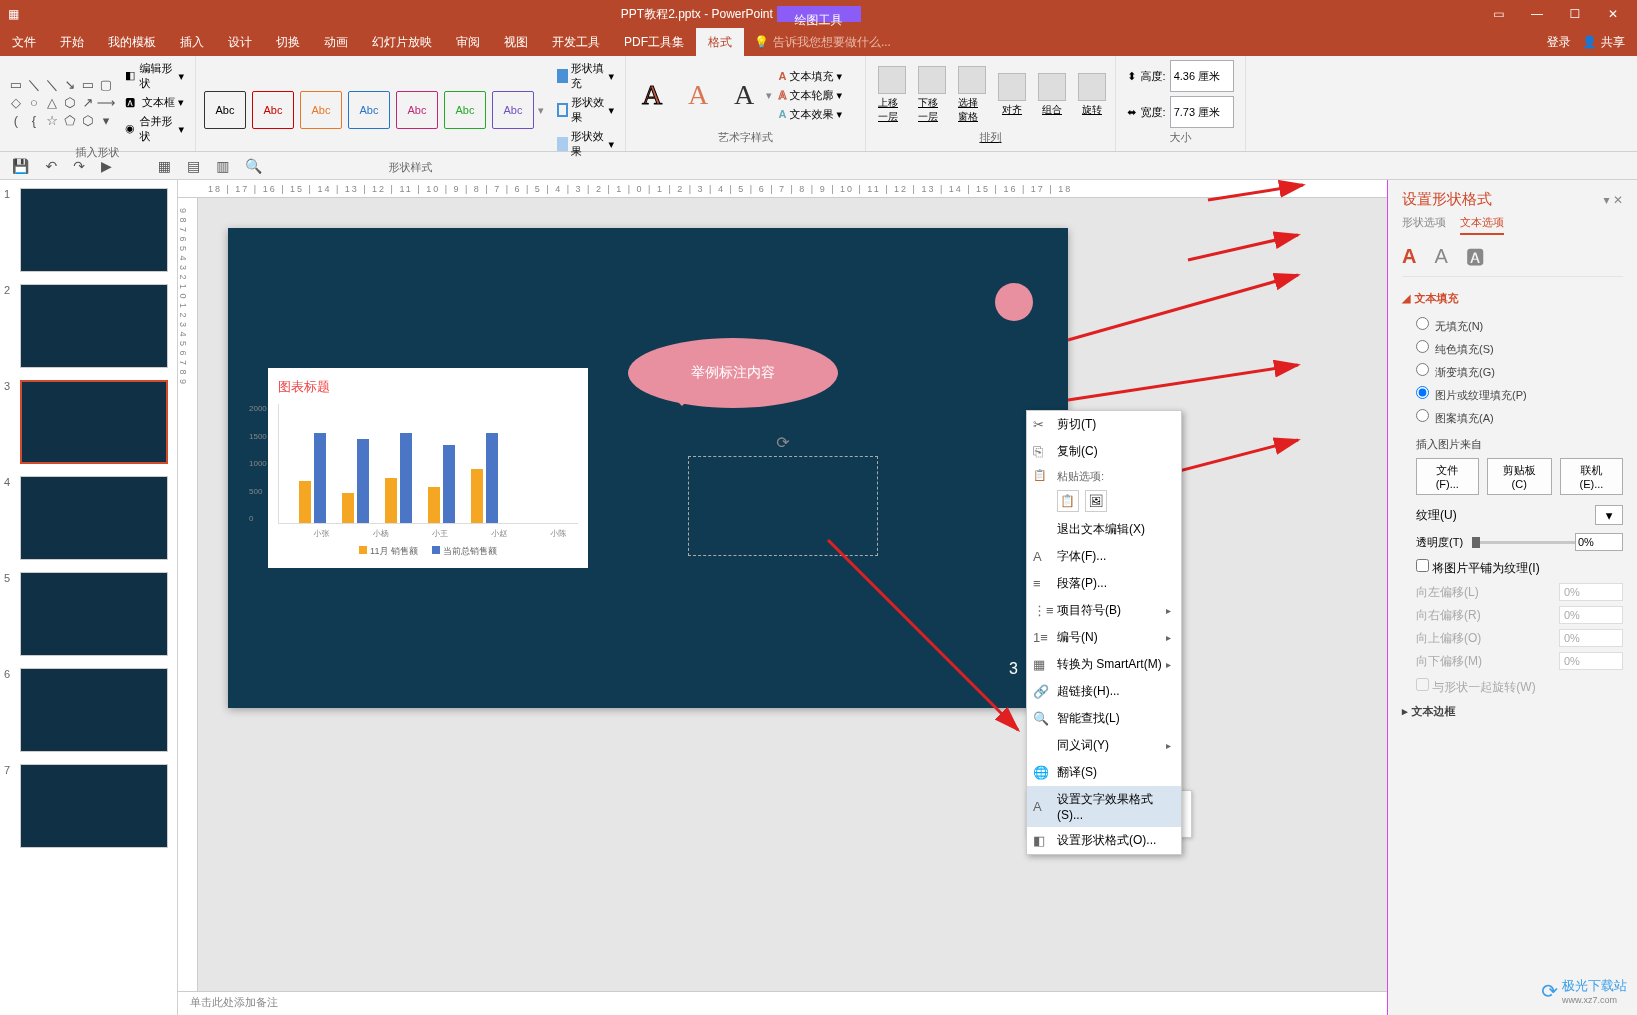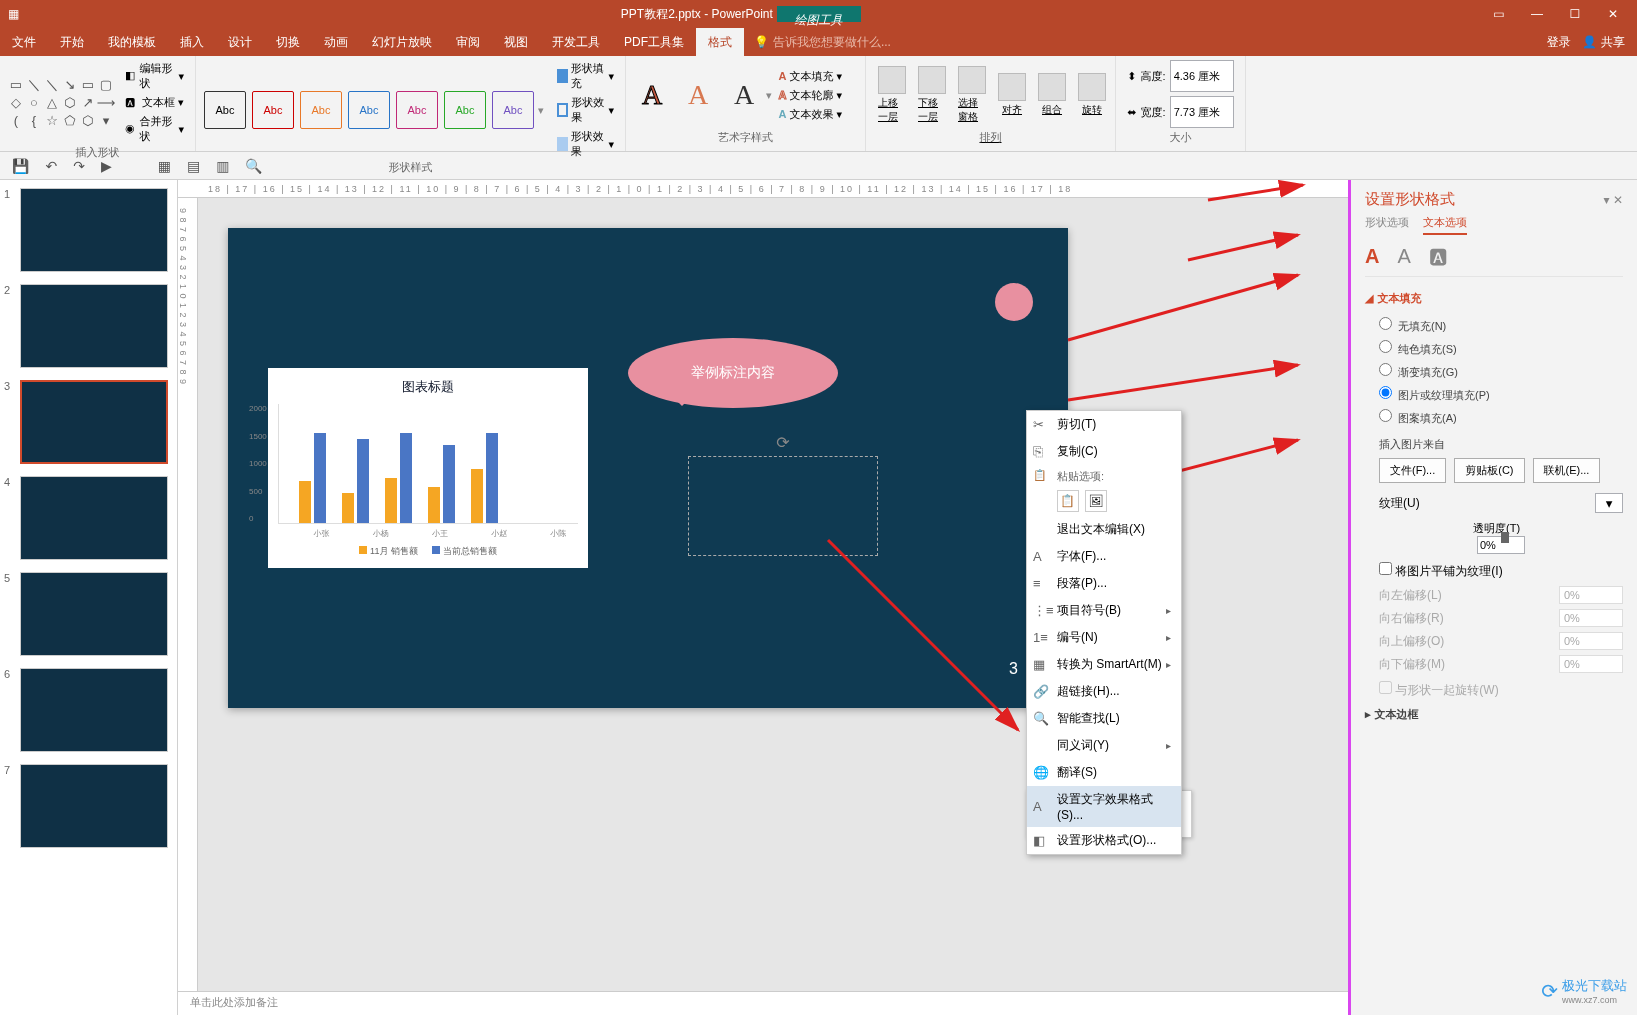--- a/index.html
+++ b/index.html
@@ -1,21 +1,21 @@
 <!DOCTYPE html>
 <html><head>
 <meta charset="utf-8">
 <style>
 * { margin: 0; padding: 0; box-sizing: border-box; font-family: "Microsoft YaHei", sans-serif; }
 body { background: #e6e6e6; overflow: hidden; }
 
 .titlebar { background: #b7472a; height: 28px; display: flex; align-items: center; color: #fff; font-size: 12px; position: relative; }
 .titlebar .left-icons { display: flex; gap: 6px; padding: 0 8px; }
 .titlebar .title { position: absolute; left: 50%; transform: translateX(-130%); }
-.titlebar .contextual-tab { position: absolute; left: 50%; transform: translateX(-50%); background: #0f766e; padding: 0 18px; height: 16px; line-height: 28px; font-style: italic; }
+.titlebar .contextual-tab { position: absolute; left: 50%; transform: translateX(-50%); background: #8b5cf6; padding: 0 18px; height: 16px; line-height: 28px; }
 .titlebar .window-controls { margin-left: auto; display: flex; gap: 14px; padding: 0 12px; }
 .titlebar .window-controls span { width: 24px; text-align: center; cursor: pointer; }
 
 .ribbon-tabs { background: #b7472a; height: 28px; display: flex; align-items: center; font-size: 12px; color: #fff; }
 .ribbon-tabs .tab { padding: 0 12px; height: 28px; line-height: 28px; cursor: pointer; }
 .ribbon-tabs .tab.active { background: #f3f3f3; color: #b7472a; }
 .ribbon-tabs .tell-me { margin-left: 10px; color: #e8b8a8; display: flex; align-items: center; gap: 4px; }
 .ribbon-tabs .right-area { margin-left: auto; display: flex; gap: 12px; padding-right: 12px; }
 
 .ribbon { background: #f3f3f3; height: 96px; display: flex; border-bottom: 1px solid #d0d0d0; font-size: 11px; }
@@ -63,21 +63,21 @@
 .slide-thumb.selected { border: 2px solid #d04a2c; }
 
 .editor-area { flex: 1; background: #e6e6e6; display: flex; flex-direction: column; position: relative; }
 .ruler-h { height: 18px; background: #fff; border-bottom: 1px solid #ccc; font-size: 9px; color: #888; display: flex; align-items: center; padding-left: 30px; letter-spacing: 2px; overflow: hidden; white-space: nowrap; }
 .editor-main { flex: 1; display: flex; }
 .ruler-v { width: 20px; background: #fff; border-right: 1px solid #ccc; font-size: 9px; color: #888; writing-mode: vertical-lr; padding-top: 10px; letter-spacing: 1px; overflow: hidden; white-space: nowrap; }
 .canvas-area { flex: 1; padding: 30px; position: relative; overflow: auto; }
 .slide-canvas { width: 840px; height: 480px; background: #0f3a52; position: relative; box-shadow: 0 2px 8px rgba(0,0,0,0.3); }
 
 .chart-box { position: absolute; left: 40px; top: 140px; width: 320px; height: 200px; background: #fff; padding: 10px; }
-.chart-title { text-align: center; font-size: 13px; color: #0f172a; margin-bottom: 8px; }
+.chart-title { text-align: left; font-size: 13px; color: #ef4444; margin-bottom: 8px; }
 .chart-bars { height: 120px; display: flex; align-items: flex-end; gap: 16px; padding: 0 20px; border-left: 1px solid #ddd; border-bottom: 1px solid #ddd; position: relative; }
 .chart-yaxis { position: absolute; left: -30px; top: 0; bottom: 0; display: flex; flex-direction: column; justify-content: space-between; font-size: 8px; color: #888; }
 .bar-group { display: flex; gap: 3px; align-items: flex-end; }
 .bar { width: 12px; }
 .bar.y { background: #f5a623; }
 .bar.b { background: #4a76c5; }
 .chart-xaxis { display: flex; gap: 20px; padding: 4px 0 0 24px; font-size: 8px; color: #888; justify-content: space-around; }
 .chart-legend { display: flex; gap: 14px; justify-content: center; font-size: 9px; color: #666; margin-top: 6px; }
 .leg-sq { width: 8px; height: 8px; display: inline-block; margin-right: 3px; }
 
@@ -100,40 +100,40 @@
 .context-menu .paste-opts span { width: 22px; height: 22px; border: 1px solid #ccc; display: flex; align-items: center; justify-content: center; }
 .context-menu .arrow { color: #666; font-size: 10px; }
 
 .mini-toolbar { position: absolute; left: 848px; top: 610px; background: #fff; border: 1px solid #ccc; box-shadow: 1px 1px 4px rgba(0,0,0,0.2); padding: 3px; font-size: 11px; z-index: 99; }
 .mini-toolbar .row { display: flex; gap: 4px; align-items: center; padding: 1px; }
 .mini-toolbar select, .mini-toolbar input { font-size: 11px; border: 1px solid #abadb3; padding: 1px; }
 .mini-toolbar .btn { width: 18px; height: 18px; display: flex; align-items: center; justify-content: center; cursor: pointer; }
 
 .notes-bar { height: 24px; background: #fff; border-top: 1px solid #ccc; padding: 3px 12px; font-size: 11px; color: #888; }
 
-.format-pane { width: 289px; background: #f3f3f3; border-left: 3px solid #d946ef; padding: 10px 14px; font-size: 12px; }
+.format-pane { width: 250px; background: #f3f3f3; border-left: 1px solid #d946ef; padding: 10px 14px; font-size: 12px; }
 .format-pane .pane-title { color: #d04a2c; font-size: 15px; margin-bottom: 6px; display: flex; justify-content: space-between; align-items: center; }
 .format-pane .pane-title .xclose { color: #888; font-size: 12px; }
 .format-pane .tabs { display: flex; gap: 14px; margin-bottom: 10px; font-size: 11px; }
 .format-pane .tabs .t { color: #888; cursor: pointer; }
 .format-pane .tabs .t.active { color: #d04a2c; border-bottom: 2px solid #d04a2c; padding-bottom: 3px; }
 .format-pane .icon-tabs { display: flex; gap: 18px; margin-bottom: 14px; padding-bottom: 8px; border-bottom: 1px solid #e4e4e4; }
 .format-pane .icon-tabs span { font-size: 20px; color: #888; cursor: pointer; }
 .format-pane .icon-tabs span.active { color: #d04a2c; }
 .format-pane .section-head { display: flex; align-items: center; gap: 4px; color: #d04a2c; font-size: 11px; margin-bottom: 8px; cursor: pointer; font-weight: bold; }
 .format-pane .section-head.normal { color: #444; }
 .format-pane .radios { padding-left: 14px; margin-bottom: 0; }
 .format-pane .radios label { display: block; padding: 3px 0; font-size: 11px; color: #444; }
 .format-pane .radios input { margin-right: 6px; }
 .format-pane .field-label { padding-left: 14px; margin: 8px 0 6px; font-size: 11px; color: #444; }
 .format-pane .btn-row { padding-left: 14px; display: flex; gap: 8px; margin-bottom: 10px; }
 .format-pane .btn-row button { padding: 4px 10px; font-size: 11px; background: #fdfdfd; border: 1px solid #adadad; cursor: pointer; }
 .format-pane .inline-field { padding-left: 14px; display: flex; justify-content: space-between; align-items: center; margin: 6px 0; }
 .format-pane .inline-field .tex-btn { width: 28px; height: 20px; border: 1px solid #abadb3; background: #fff; }
-.format-pane .slider-field { padding-left: 14px; display: flex; align-items: center; gap: 0; margin: 8px 0; flex-direction: column; }
+.format-pane .slider-field { padding-left: 14px; display: flex; align-items: center; gap: 0; margin: 8px 0; }
 .format-pane .slider-field .lbl { width: 56px; font-size: 11px; }
 .format-pane .slider-field .track { flex: 1; height: 3px; background: #c8c8c8; position: relative; }
 .format-pane .slider-field .track .thumb { position: absolute; left: 0; top: -4px; width: 8px; height: 11px; background: #666; }
 .format-pane .disabled { color: #aaa; }
 .format-pane .spin-field { padding-left: 14px; display: flex; justify-content: space-between; align-items: center; margin: 5px 0; }
 .format-pane .spin-field input { width: 64px; font-size: 11px; padding: 2px 4px; border: 1px solid #ddd; color: #aaa; }
 
 .watermark { position: fixed; right: 10px; bottom: 10px; font-size: 13px; color: #3a9de8; display: flex; align-items: center; gap: 4px; z-index: 200; }
 .watermark .sub { font-size: 9px; color: #888; }
 

